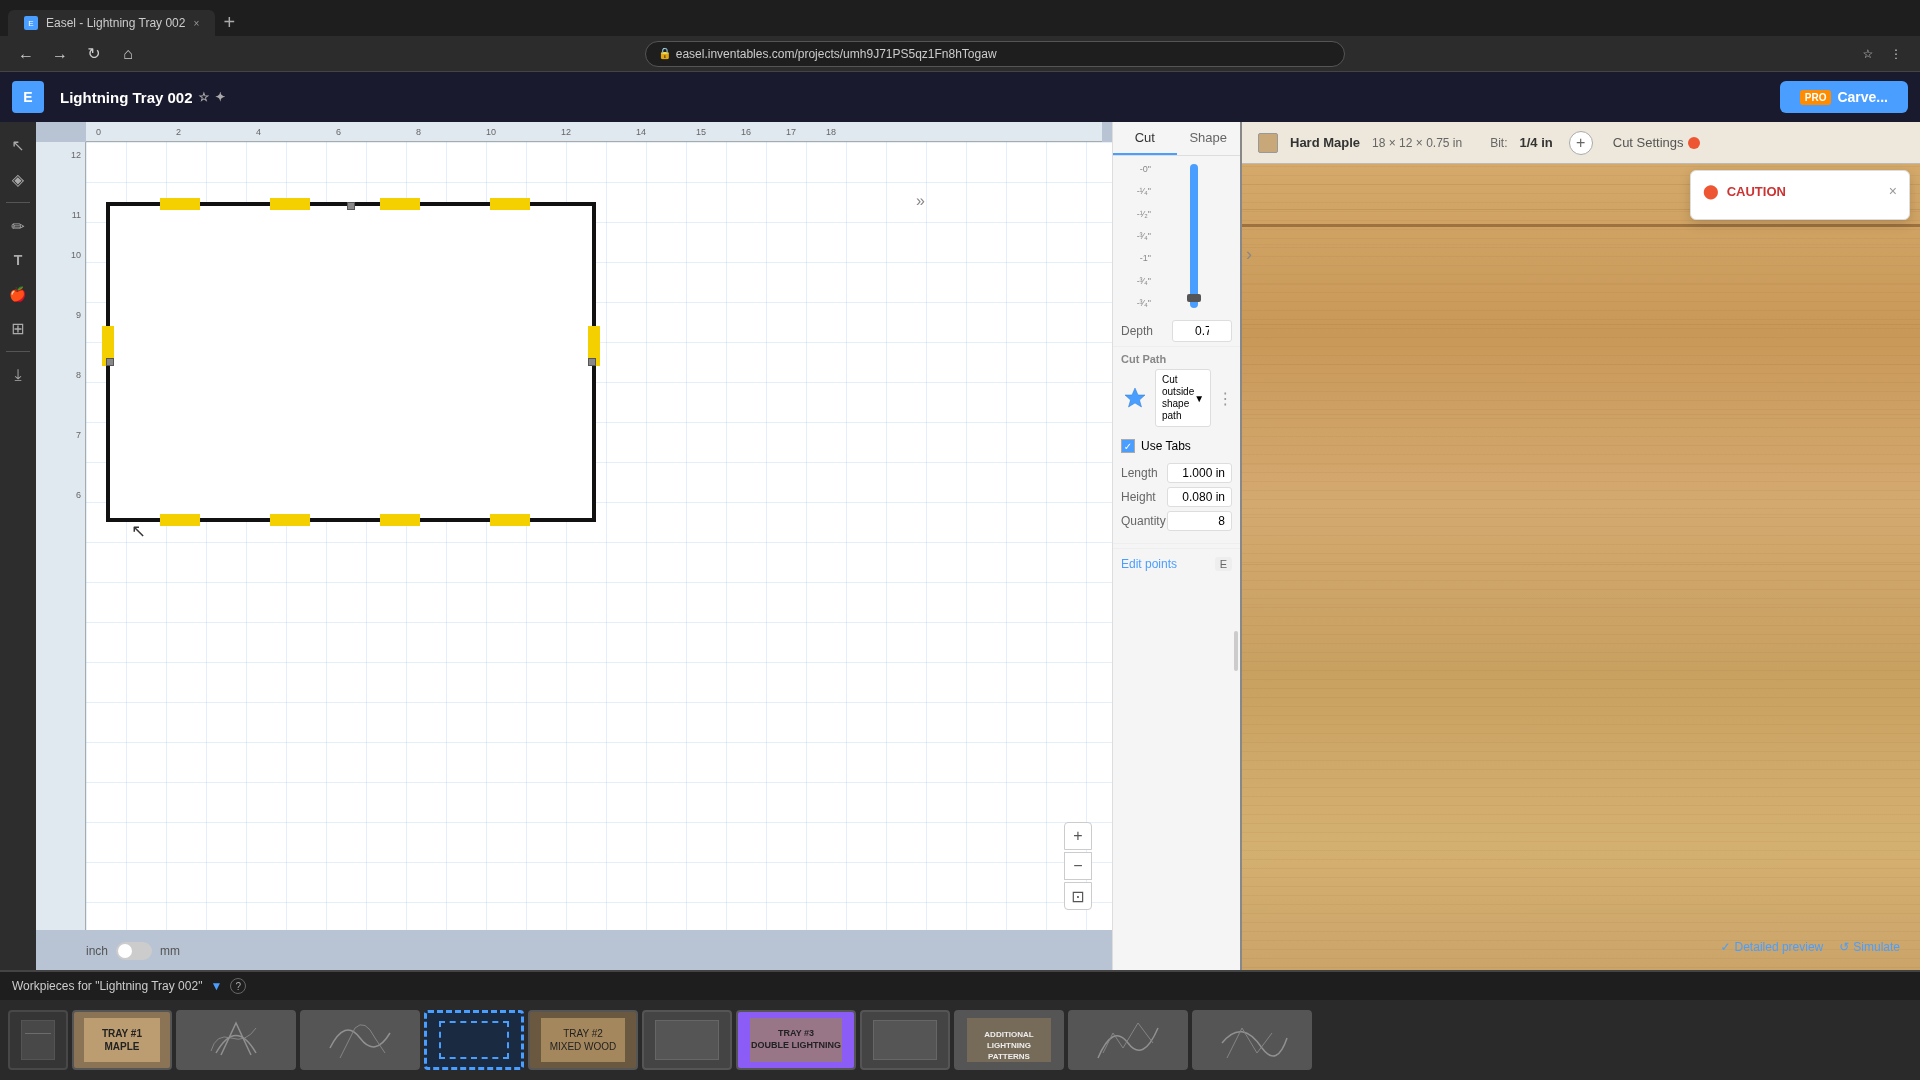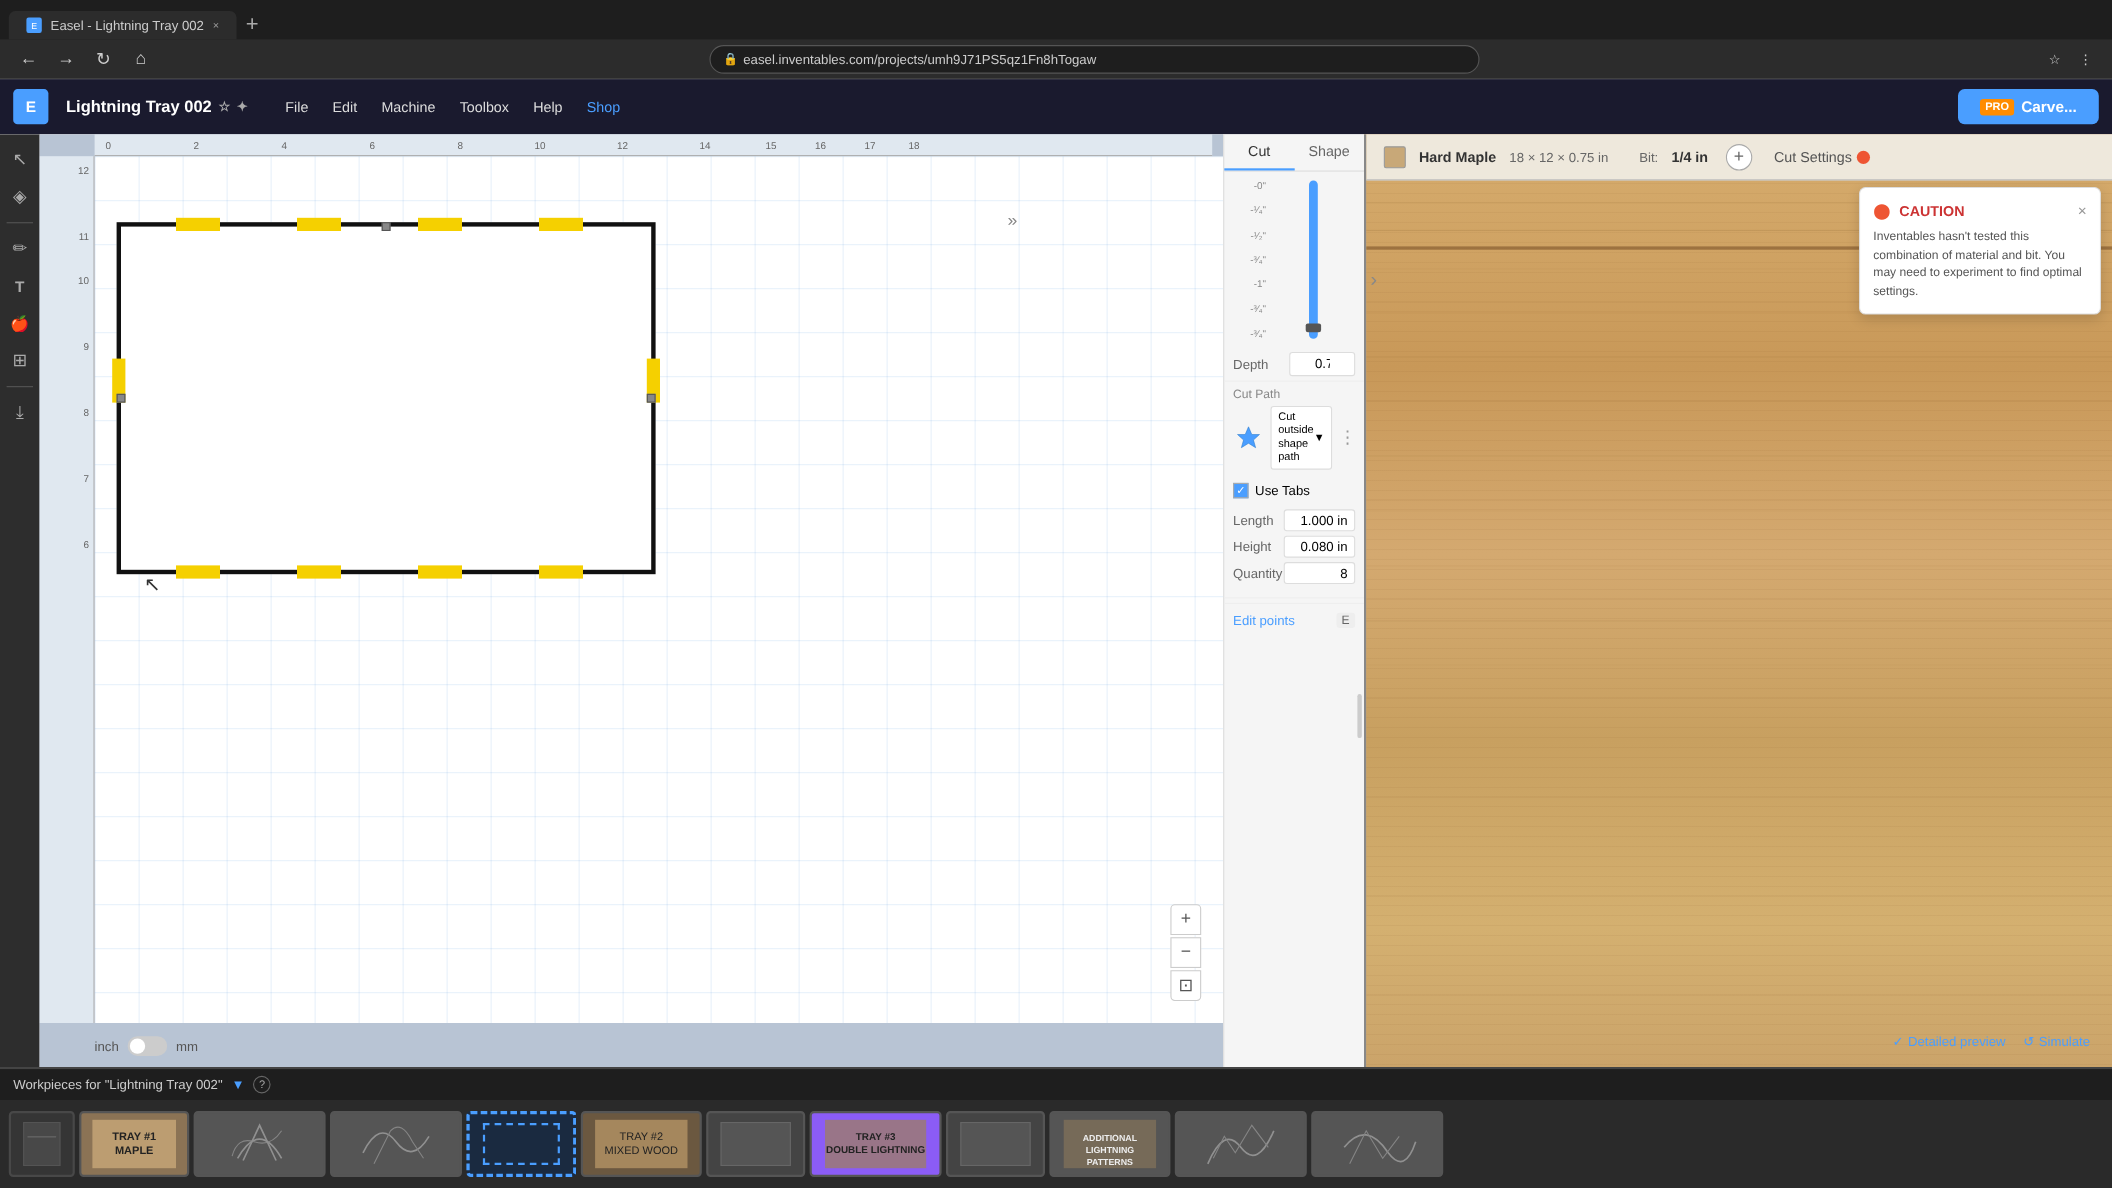--- a/index.html
+++ b/index.html
@@ -65,21 +65,21 @@
     .panel-tabs { display: flex; border-bottom: 1px solid #ddd; }
     .panel-tab { flex: 1; padding: 8px 4px; text-align: center; font-size: 13px; cursor: pointer; border-bottom: 2px solid transparent; color: #666; }
     .panel-tab.active { color: #333; border-bottom-color: #4a9eff; font-weight: 500; }
 
     .depth-row { display: flex; align-items: center; justify-content: space-between; padding: 4px 8px; font-size: 12px; }
     .depth-label { color: #666; }
     .depth-input { width: 60px; border: 1px solid #ddd; border-radius: 3px; padding: 3px 22px; font-size: 12px; text-align: right; }
 
     
     .cut-path-section { padding: 6px 8px; border-top: 1px solid #eee; }
-    .section-label { font-size: 11px; color: #888; margin-bottom: 4px; font-weight: 400; }
+    .section-label { font-size: 11px; color: #888; margin-bottom: 4px; font-weight: 700; }
     .cut-path-row { display: flex; align-items: center; gap: 6px; }
     .cut-path-dropdown { flex: 1; display: flex; align-items: center; justify-content: center; border: 1px solid #ddd; border-radius: 3px; padding: 4px 6px; font-size: 11px; cursor: pointer; background: white; }
     .cut-path-menu-btn { width: 20px; height: 20px; display: flex; align-items: center; justify-content: center; color: #999; }
 
     
     .use-tabs-row { display: flex; align-items: center; gap: 6px; padding: 6px 8px; font-size: 12px; }
     .checkbox { width: 14px; height: 14px; border: 1px solid #aaa; background: #4a9eff; display: flex; align-items: center; justify-content: center; }
     .checkbox-check { color: white; font-size: 10px; }
 
     
@@ -174,28 +174,20 @@
 </div>
 
 <div class="app">
 
   <div class="app-header">
     <div class="app-logo">E</div>
     <div class="app-title">
       <span>Lightning Tray 002</span>
       <span class="app-title-icon">☆</span>
       <span class="app-title-icon">✦</span>
-    </div>
-    <div class="app-menu">
-      <div class="app-menu-item">File</div>
-      <div class="app-menu-item">Edit</div>
-      <div class="app-menu-item">Machine</div>
-      <div class="app-menu-item">Toolbox</div>
-      <div class="app-menu-item">Help</div>
-      <div class="app-menu-item shop">Shop</div>
     </div>
     <button class="carve-btn">
       <span class="pro-badge">PRO</span>
       <span>Carve...</span>
     </button>
   </div>
 
   <div class="main-content">
 
     <div class="left-toolbar">
@@ -395,21 +387,20 @@
 
         <div style="position:absolute;top:80px;left:4px;color:#888;font-size:18px;">›</div>
       </div>
 
       <div class="caution-popup">
         <div class="caution-header">
           <span class="caution-icon">⬤</span>
           <span class="caution-title">CAUTION</span>
           <span class="caution-close">×</span>
         </div>
-        <p class="caution-text">Inventables hasn't tested this combination of material and bit. You may need to experiment to find optimal settings.</p>
       </div>
 
       <div class="bottom-wood-controls" style="position:absolute;bottom:16px;right:20px;">
         <div class="preview-btn">
           <span>✓</span>
           <span>Detailed preview</span>
         </div>
         <div class="simulate-btn">
           <span>↺</span>
           <span>Simulate</span>

